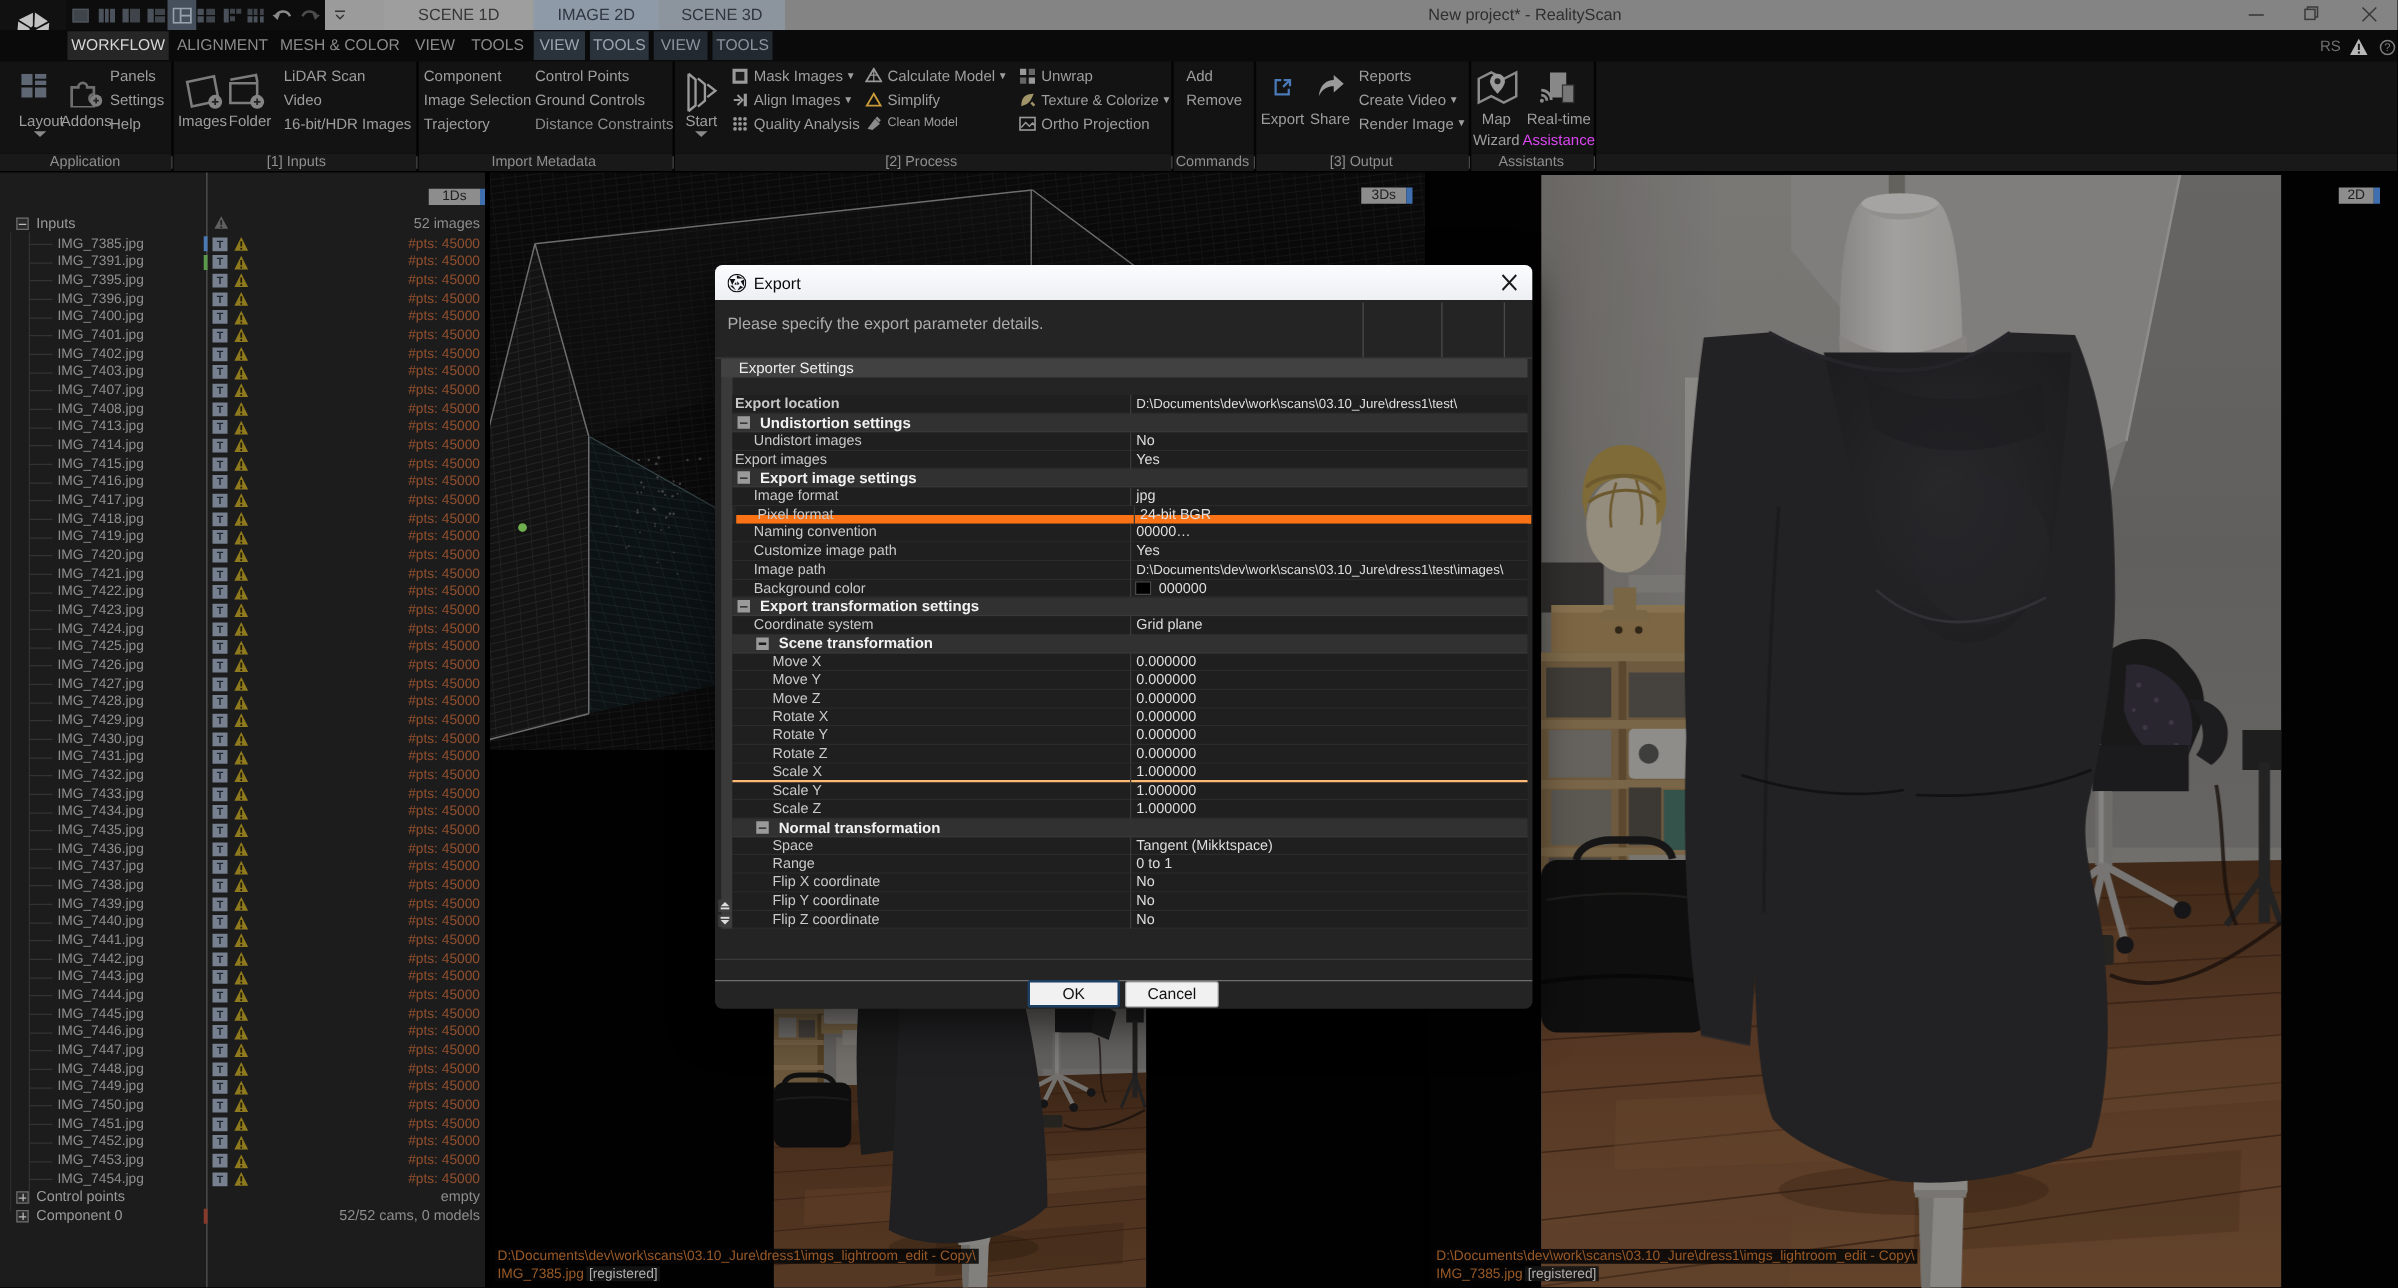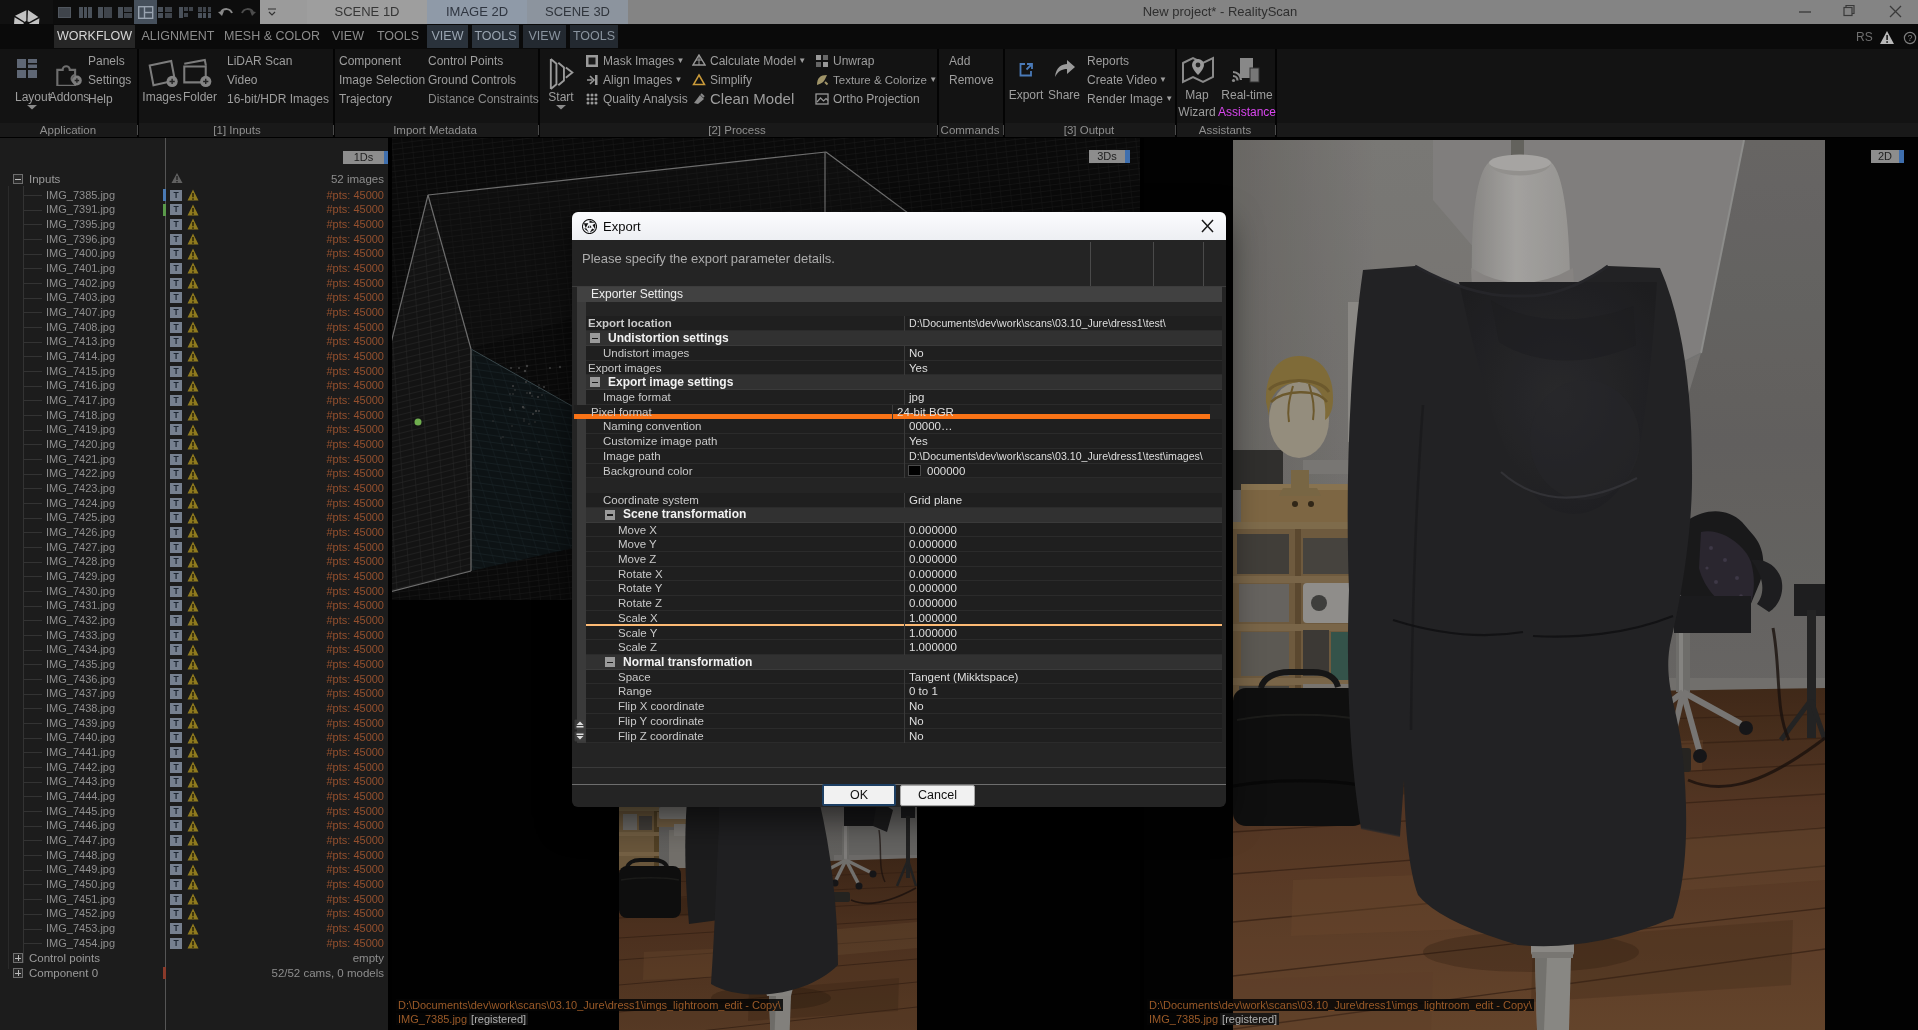--- a/index.html
+++ b/index.html
@@ -205,21 +205,21 @@
   </svg>
 <div class="ab txt" style="left:710px;top:53px;height:16px;color:#9e9e9e;font-size:12px;line-height:16px;">Calculate Model<span style="font-size:8px;vertical-align:2px;">&nbsp;▼</span></div>
 <svg class="ab" style="left:692px;top:73px;" width="14" height="14" viewBox="0 0 14 14">
     <path d="M7 2 L12.5 11.5 L1.5 11.5 Z" fill="none" stroke="#c99a3a" stroke-width="1.5"></path>
   </svg>
 <div class="ab txt" style="left:710px;top:72px;height:16px;color:#9e9e9e;font-size:12px;line-height:16px;">Simplify</div>
 <svg class="ab" style="left:692px;top:92px;" width="14" height="14" viewBox="0 0 14 14">
     <path d="M2 11 L8 3 L12 7 L6 12 Z" fill="#8a8a8a"></path>
     <path d="M9 2 l3 3" stroke="#8a8a8a" stroke-width="2"></path>
   </svg>
-<div class="ab txt" style="left:710px;top:91px;height:16px;color:#9e9e9e;font-size:15px;line-height:16px;">Clean Model</div>
+<div class="ab txt" style="left:710px;top:91px;height:16px;color:#9e9e9e;font-size:10px;line-height:16px;">Clean Model</div>
 <svg class="ab" style="left:815px;top:54px;" width="14" height="14" viewBox="0 0 14 14">
     <g fill="#999">
       <rect x="1" y="1" width="5" height="5"></rect>
       <rect x="8" y="1" width="5" height="5" fill="#666"></rect>
       <rect x="1" y="8" width="5" height="5" fill="#666"></rect>
       <rect x="8" y="8" width="5" height="5"></rect>
     </g>
   </svg>
 <div class="ab txt" style="left:833px;top:53px;height:16px;color:#9e9e9e;font-size:12px;line-height:16px;">Unwrap</div>
 <svg class="ab" style="left:815px;top:73px;" width="14" height="14" viewBox="0 0 14 14">
@@ -1313,21 +1313,21 @@
     <div class="ab" style="left:14px;top:163.32px;width:636px;height:14.72px;background:#313131;border-bottom:1px solid #3a3a3a;">
 <div class="ab" style="left:4px;top:2px;width:10px;height:10px;background:#9a9a9a;"></div>
 <div class="ab" style="left:6px;top:6.5px;width:6px;height:1.4px;background:#1a1a1a;"></div>
 <div class="ab txt" style="left:22px;top:0.5px;color:#f2f2f2;font-size:12px;font-weight:bold;line-height:13px;">Export image settings</div>
 </div>
     <div class="ab" style="left:14px;top:178.04px;width:636px;height:14.72px;background:#1f1f1f;border-bottom:1px solid #2b2b2b;">
 <div class="ab txt" style="left:17px;top:1px;color:#c9c9c9;font-size:11.5px;line-height:13px;">Image format</div>
 <div class="ab" style="left:318px;top:0;width:1px;height:14.72px;background:#3a3a3a;"></div>
 <div class="ab txt" style="left:323px;top:1px;color:#dedede;font-size:11.5px;line-height:13px;">jpg</div>
 </div>
-    <div class="ab" style="left:2px;top:192.76px;width:636px;height:14.72px;background:#1f1f1f;border-bottom:5px solid #f97316;">
+    <div class="ab" style="left:17px;top:192.76px;width:636px;height:14.72px;background:#1f1f1f;border-bottom:7px solid #f97316;">
 <div class="ab txt" style="left:17px;top:1px;color:#c9c9c9;font-size:11.5px;line-height:13px;">Pixel format</div>
 <div class="ab" style="left:318px;top:0;width:1px;height:14.72px;background:#3a3a3a;"></div>
 <div class="ab txt" style="left:323px;top:1px;color:#dedede;font-size:11.5px;line-height:13px;">24-bit BGR</div>
 </div>
     <div class="ab" style="left:14px;top:207.48px;width:636px;height:14.72px;background:#1f1f1f;border-bottom:1px solid #2b2b2b;">
 <div class="ab txt" style="left:17px;top:1px;color:#c9c9c9;font-size:11.5px;line-height:13px;">Naming convention</div>
 <div class="ab" style="left:318px;top:0;width:1px;height:14.72px;background:#3a3a3a;"></div>
 <div class="ab txt" style="left:323px;top:1px;color:#dedede;font-size:11.5px;line-height:13px;">00000…</div>
 </div>
     <div class="ab" style="left:14px;top:222.20px;width:636px;height:14.72px;background:#1f1f1f;border-bottom:1px solid #2b2b2b;">
@@ -1338,20 +1338,25 @@
     <div class="ab" style="left:14px;top:236.92px;width:636px;height:14.72px;background:#1f1f1f;border-bottom:1px solid #2b2b2b;">
 <div class="ab txt" style="left:17px;top:1px;color:#c9c9c9;font-size:11.5px;line-height:13px;">Image path</div>
 <div class="ab" style="left:318px;top:0;width:1px;height:14.72px;background:#3a3a3a;"></div>
 <div class="ab txt" style="left:323px;top:1px;color:#dedede;font-size:10.6px;line-height:13px;">D:\Documents\dev\work\scans\03.10_Jure\dress1\test\images\</div>
 </div>
     <div class="ab" style="left:14px;top:251.64px;width:636px;height:14.72px;background:#1f1f1f;border-bottom:1px solid #2b2b2b;">
 <div class="ab txt" style="left:17px;top:1px;color:#c9c9c9;font-size:11.5px;line-height:13px;">Background color</div>
 <div class="ab" style="left:318px;top:0;width:1px;height:14.72px;background:#3a3a3a;"></div>
 <div class="ab" style="left:322px;top:1.5px;width:13px;height:11px;background:#000;border:1px solid #4a4a4a;"></div>
       <div class="ab txt" style="left:341px;top:1px;color:#dedede;font-size:11.5px;line-height:13px;">000000</div>
+</div>
+    <div class="ab" style="left:14px;top:266.36px;width:636px;height:14.72px;background:#313131;border-bottom:1px solid #3a3a3a;">
+<div class="ab" style="left:4px;top:2px;width:10px;height:10px;background:#9a9a9a;"></div>
+<div class="ab" style="left:6px;top:6.5px;width:6px;height:1.4px;background:#1a1a1a;"></div>
+<div class="ab txt" style="left:22px;top:0.5px;color:#f2f2f2;font-size:12px;font-weight:bold;line-height:13px;">Export transformation settings</div>
 </div>
     <div class="ab" style="left:14px;top:281.08px;width:636px;height:14.72px;background:#1f1f1f;border-bottom:1px solid #2b2b2b;">
 <div class="ab txt" style="left:17px;top:1px;color:#c9c9c9;font-size:11.5px;line-height:13px;">Coordinate system</div>
 <div class="ab" style="left:318px;top:0;width:1px;height:14.72px;background:#3a3a3a;"></div>
 <div class="ab txt" style="left:323px;top:1px;color:#dedede;font-size:11.5px;line-height:13px;">Grid plane</div>
 </div>
     <div class="ab" style="left:14px;top:295.80px;width:636px;height:14.72px;background:#313131;border-bottom:1px solid #3a3a3a;">
 <div class="ab" style="left:19px;top:2px;width:10px;height:10px;background:#9a9a9a;"></div>
 <div class="ab" style="left:21px;top:6.5px;width:6px;height:1.4px;background:#1a1a1a;"></div>
 <div class="ab txt" style="left:37px;top:0.5px;color:#f2f2f2;font-size:12px;font-weight:bold;line-height:13px;">Scene transformation</div>

